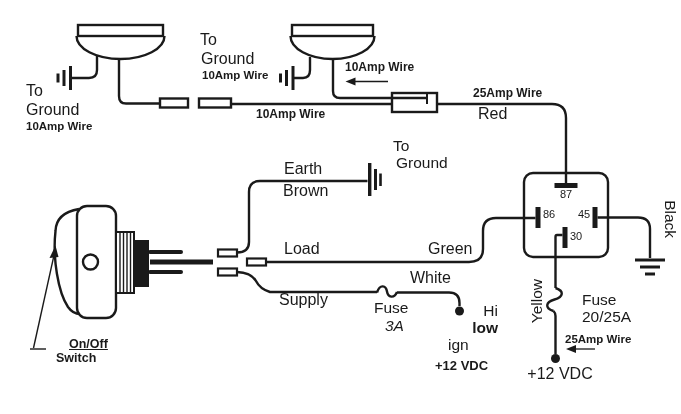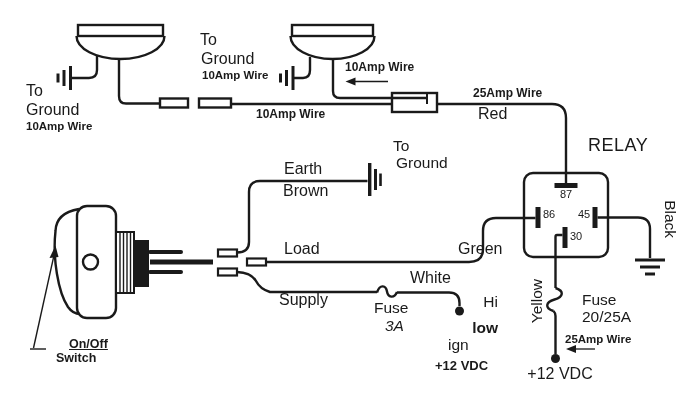--- a/index.html
+++ b/index.html
@@ -142,41 +142,40 @@
 
   <div class="lbl t16" style="left:200px;top:32px;">To</div>
   <div class="lbl t16" style="left:201px;top:51px;">Ground</div>
   <div class="lbl t11b" style="left:202px;top:69px;">10Amp Wire</div>
 
   <div class="lbl t12b" style="left:345px;top:61px;">10Amp Wire</div>
   <div class="lbl t12b" style="left:256px;top:108px;">10Amp Wire</div>
   <div class="lbl t12b" style="left:473px;top:87px;">25Amp Wire</div>
   <div class="lbl t16" style="left:478px;top:106px;">Red</div>
 
-  <div class="lbl relayT" style="left:588px;top:136px;">RELAY</div>
   <div class="lbl pin" style="left:560px;top:189px;">87</div>
   <div class="lbl pin" style="left:543px;top:209px;">86</div>
   <div class="lbl pin" style="left:578px;top:209px;">45</div>
   <div class="lbl pin" style="left:570px;top:231px;">30</div>
 
   <div class="lbl t15" style="left:393px;top:138px;">To</div>
   <div class="lbl t15" style="left:396px;top:155px;">Ground</div>
 
   <div class="lbl t16" style="left:284px;top:161px;">Earth</div>
   <div class="lbl t16" style="left:283px;top:183px;">Brown</div>
 
   <div class="lbl t16" style="left:284px;top:241px;">Load</div>
-  <div class="lbl t16" style="left:428px;top:241px;margin-left:30px;">Green</div>
+  <div class="lbl t16" style="left:428px;top:241px;">Green</div>
 
   <div class="lbl t16" style="left:279px;top:292px;">Supply</div>
   <div class="lbl t16" style="left:410px;top:270px;">White</div>
   <div class="lbl t15" style="left:374px;top:300px;">Fuse</div>
   <div class="lbl t15" style="left:385px;top:318px;font-style:italic;">3A</div>
 
-  <div class="lbl t15" style="left:448px;top:294px;width:50px;text-align:right;">Hi</div>
+  <div class="lbl t15" style="left:448px;top:303px;width:50px;text-align:right;">Hi</div>
   <div class="lbl t15" style="left:448px;top:320px;width:50px;text-align:right;font-weight:bold;">low</div>
   <div class="lbl t15" style="left:448px;top:337px;width:50px;text-align:left;">ign</div>
   <div class="lbl t13b" style="left:435px;top:359px;">+12 VDC</div>
 
   <div class="lbl t15 rotCCW" style="left:513px;top:293px;width:48px;text-align:center;">Yellow</div>
   <div class="lbl t15" style="left:582px;top:292px;">Fuse</div>
   <div class="lbl t15" style="left:582px;top:309px;text-align:center;">20/25A</div>
   <div class="lbl t11b" style="left:565px;top:333px;">25Amp Wire</div>
   <div class="lbl t16" style="left:508px;top:366px;width:104px;text-align:center;">+12 VDC</div>
 

